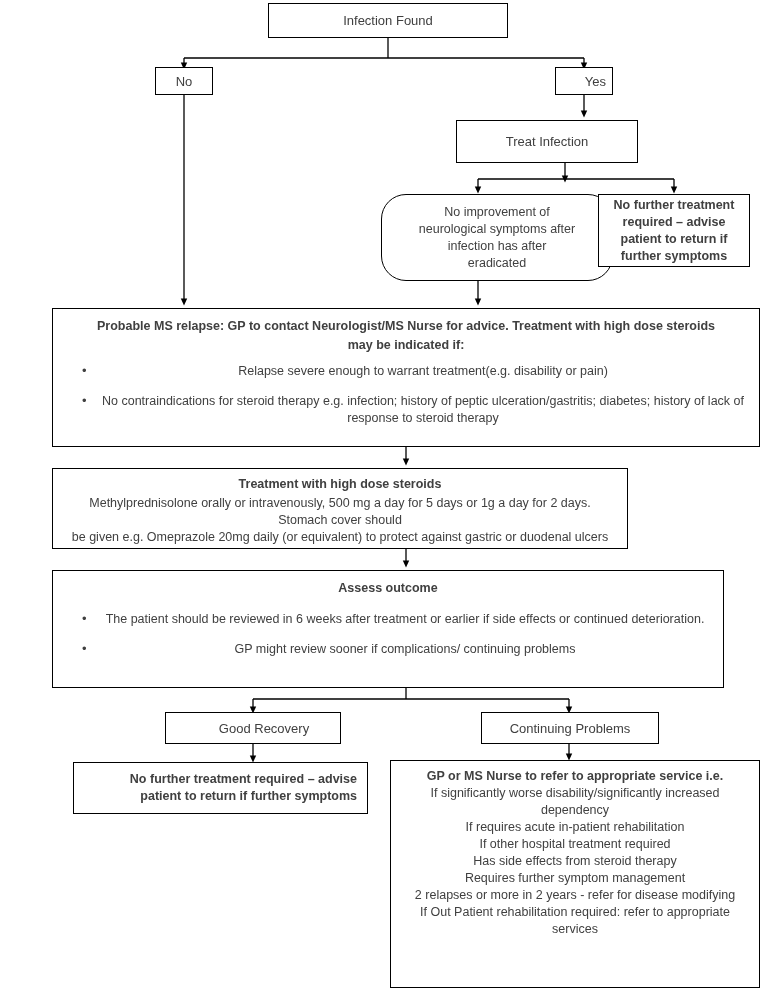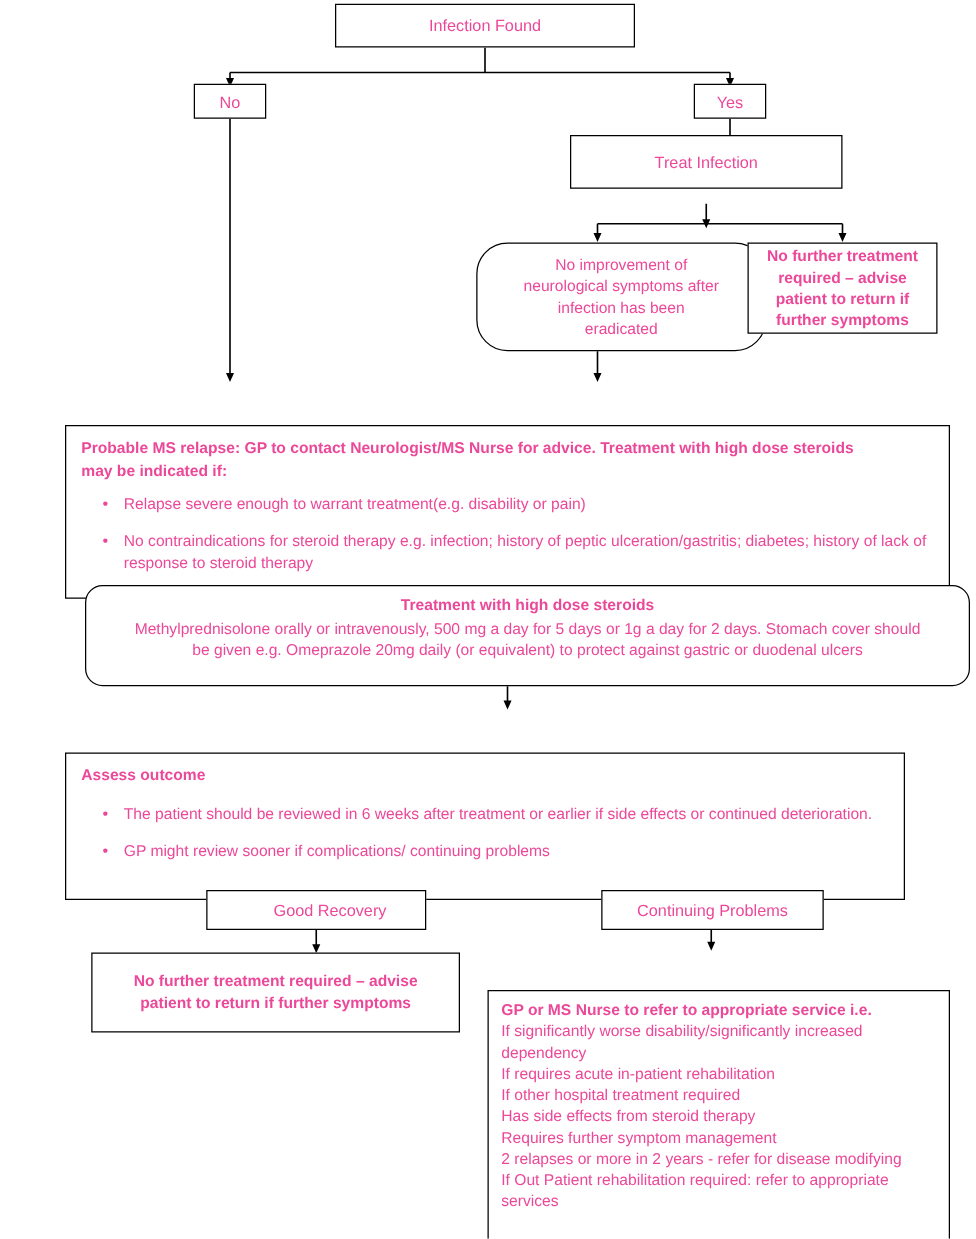--- a/index.html
+++ b/index.html
@@ -6,21 +6,21 @@
     margin: 0;
     padding: 0;
     background: #ffffff;
   }
   #canvas {
     position: relative;
     width: 781px;
     height: 991px;
     background: #ffffff;
     font-family: "Liberation Sans", sans-serif;
-    color: #ec4899;
+    color: #404040;
     overflow: hidden;
   }
   #connectors {
     position: absolute;
     left: 0;
     top: 0;
     width: 781px;
     height: 991px;
     pointer-events: none;
   }
@@ -33,22 +33,21 @@
     flex-direction: column;
     justify-content: center;
   }
   .node.topalign {
     justify-content: flex-start;
   }
   .ctr {
     text-align: center;
   }
   .lft {
-    text-align: left;
-    margin-top: 32px;
+    text-align: center;
   }
   .bold {
     font-weight: bold;
   }
   .t13 { font-size: 13px; line-height: 17px; }
   .t125 { font-size: 12.5px; line-height: 17px; }
   .pad-s { padding: 4px 6px; }
   .pad-m { padding: 7px 10px; }
   .pad-l { padding: 9px 12px; }
   ul.bullets {
@@ -121,52 +120,52 @@
   </svg>
 
   <div class="node ctr t13 pad-s" style="left:268px; top:3px; width:240px; height:35px;">
     <div>Infection Found</div>
   </div>
 
   <div class="node ctr t13 pad-s" style="left:155px; top:67px; width:58px; height:28px;">
     <div>No</div>
   </div>
 
-  <div class="node ctr t13 pad-s" style="left:555px; top:67px; width:58px; height:28px;">
+  <div class="node ctr t13 pad-s" style="left:555px; top:67px; width:58px; height:28px;text-align:right;">
     <div>Yes</div>
   </div>
 
-  <div class="node ctr t13 pad-s" style="left:456px; top:108px; width:218px; height:43px;">
+  <div class="node ctr t13 pad-s" style="left:456px; top:120px; width:182px; height:43px;">
     <div>Treat  Infection</div>
   </div>
 
   <div class="node ctr t125 pad-s" style="left:381px; top:194px; width:232px; height:87px;border-radius:25px;">
     <div>No improvement of</div>
     <div>neurological symptoms after</div>
-    <div>infection has been</div>
+    <div>infection has after</div>
     <div>eradicated</div>
   </div>
 
   <div class="node ctr t125 bold pad-s" style="left:598px; top:194px; width:152px; height:73px;">
     <div>No further treatment</div>
     <div>required – advise</div>
     <div>patient to return if</div>
     <div>further symptoms</div>
   </div>
 
   <div class="node topalign lft pad-l" style="left:52px; top:308px; width:708px; height:139px;">
     <div class="bold t125 heading-line">Probable MS relapse: GP to contact Neurologist/MS Nurse for advice.  Treatment with high dose steroids</div>
     <div class="bold t125">may be indicated if:</div>
     <ul class="bullets">
       <li>Relapse severe enough to warrant  treatment(e.g. disability or pain)</li>
       <li>No contraindications for steroid therapy e.g. infection; history of peptic ulceration/gastritis; diabetes; history of lack of response to steroid therapy</li>
     </ul>
   </div>
 
-  <div class="node topalign ctr pad-m" style="left:68px; top:468px; width:708px; height:81px;border-radius:14px;">
+  <div class="node topalign ctr pad-m" style="left:52px; top:468px; width:576px; height:81px;">
     <div class="bold t125 heading-line">Treatment with high dose steroids</div>
     <div class="t125">Methylprednisolone orally or intravenously, 500 mg a day for 5 days or 1g a day for 2 days. Stomach cover should</div>
     <div class="t125">be given e.g. Omeprazole 20mg daily (or equivalent) to protect against gastric or duodenal ulcers</div>
   </div>
 
   <div class="node topalign lft pad-l" style="left:52px; top:570px; width:672px; height:118px;">
     <div class="bold t125">Assess outcome</div>
     <ul class="bullets" style="margin-top:14px;">
       <li>The  patient should be reviewed  in 6 weeks after treatment  or earlier  if side effects or continued deterioration.</li>
       <li>GP might review  sooner if complications/ continuing problems</li>
@@ -174,21 +173,21 @@
   </div>
 
   <div class="node ctr t13 pad-s" style="left:165px; top:712px; width:176px; height:32px;padding-left:28px;">
     <div>Good Recovery</div>
   </div>
 
   <div class="node ctr t13 pad-s" style="left:481px; top:712px; width:178px; height:32px;">
     <div>Continuing Problems</div>
   </div>
 
-  <div class="node ctr t125 bold pad-m" style="left:73px; top:762px; width:295px; height:64px;">
+  <div class="node ctr t125 bold pad-m" style="left:73px; top:762px; width:295px; height:52px;align-items:flex-end;">
     <div>No further treatment  required – advise</div>
     <div>patient to return if further symptoms</div>
   </div>
 
   <div class="node topalign lft pad-m line-list" style="left:390px; top:760px; width:370px; height:228px;">
     <div class="bold t125">GP or MS Nurse to refer to appropriate service i.e.</div>
     <div>If significantly worse disability/significantly increased</div>
     <div>dependency</div>
     <div>If requires acute in-patient rehabilitation</div>
     <div>If other hospital treatment required</div>

